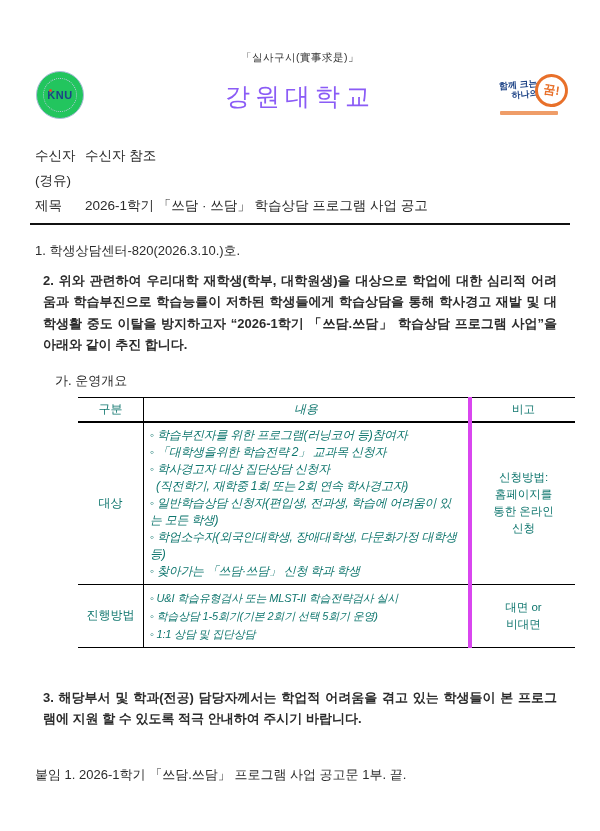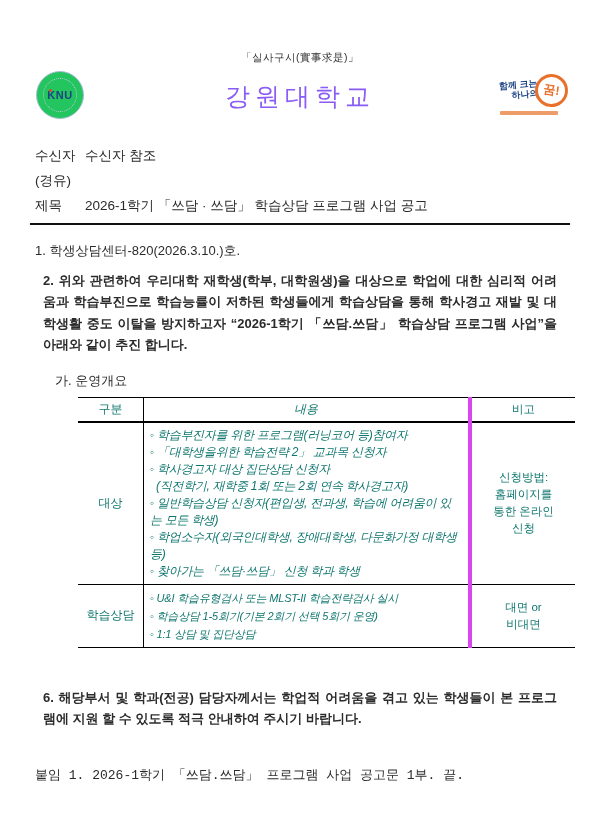--- a/index.html
+++ b/index.html
@@ -61,21 +61,21 @@
   }
   .overview-table td { border-bottom:1px solid #000; vertical-align:middle; }
   .col-label  { width:65px;  text-align:center; border-right:1px solid #000; }
   .col-content{ width:324px; padding:4px 6px;font-style:italic; }
   .col-note   { width:103px; text-align:center; border-left:4px solid #d946ef; font-size:11.5px; line-height:17px; }
   .pre { white-space:pre-line; }
   .cell-period { font-size:11.5px; }
   .cell-target { font-size:12px; line-height:17px; letter-spacing:-0.3px; }
   .cell-method { font-size:11px; line-height:18px; letter-spacing:-0.2px; }
   .mt16 { margin-top:16px; }
-  .attachment { padding:28px 35px 0 35px; font-size:13px;font-family:Liberation Mono, monospace; }
+  .attachment { padding:28px 35px 0 35px; font-size:13px; }
 </style>
 </head>
 <body>
 
 <div class="page">
 
   <div class="motto">「실사구시(實事求是)」</div>
 
   <div class="logo-row">
     <div class="knu-seal">
@@ -127,29 +127,29 @@
 &nbsp;&nbsp;(직전학기, 재학중 1회 또는 2회 연속 학사경고자)
 ◦ 일반학습상담 신청자(편입생, 전과생, 학습에 어려움이 있는 모든 학생)
 ◦ 학업소수자(외국인대학생, 장애대학생, 다문화가정 대학생 등)
 ◦ 찾아가는 「쓰담·쓰담」 신청 학과 학생</td>
         <td class="col-note pre">신청방법:
 홈페이지를
 통한 온라인
 신청</td>
       </tr>
       <tr>
-        <td class="col-label">학습상담</td>
+        <td class="col-label">진행방법</td>
         <td class="col-content cell-method pre">◦ U&amp;I 학습유형검사 또는 MLST-II 학습전략검사 실시
 ◦ 학습상담 1-5회기(기본 2회기 선택 5회기 운영)
 ◦ 1:1 상담 및 집단상담</td>
         <td class="col-note pre">대면 or
 비대면</td>
       </tr>
     </tbody>
   </table>
 
   <div class="body-text mt16">
-    <p class="para-justify">6. 해당부서 및 학과(전공) 담당자께서는 학업적 어려움을 겪고 있는 학생들이 본 프로그램에 지원 할 수 있도록 적극 안내하여 주시기 바랍니다.</p>
+    <p class="para-justify">3. 해당부서 및 학과(전공) 담당자께서는 학업적 어려움을 겪고 있는 학생들이 본 프로그램에 지원 할 수 있도록 적극 안내하여 주시기 바랍니다.</p>
   </div>
 
   <div class="attachment">붙임 1. 2026-1학기 「쓰담.쓰담」 프로그램 사업 공고문 1부.  끝.</div>
 
 </div>
 
 </body></html>

